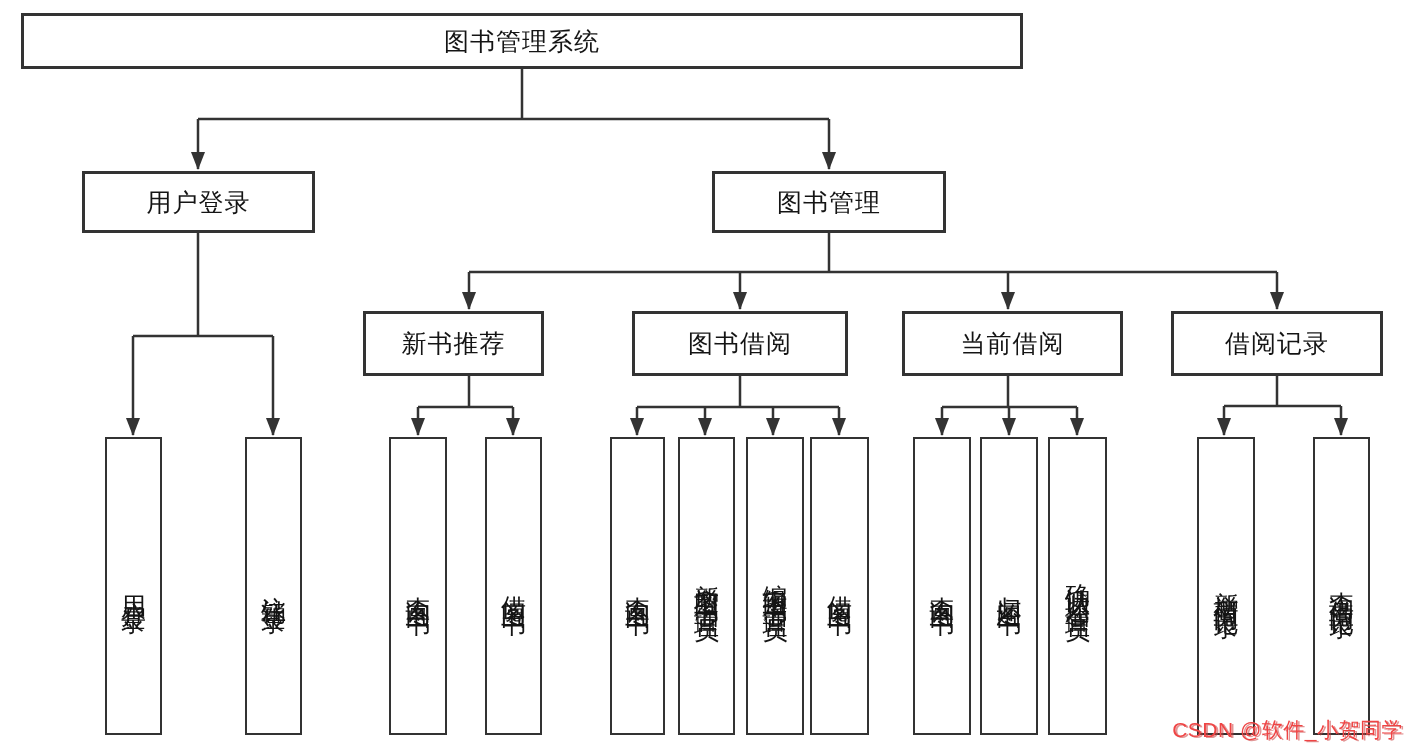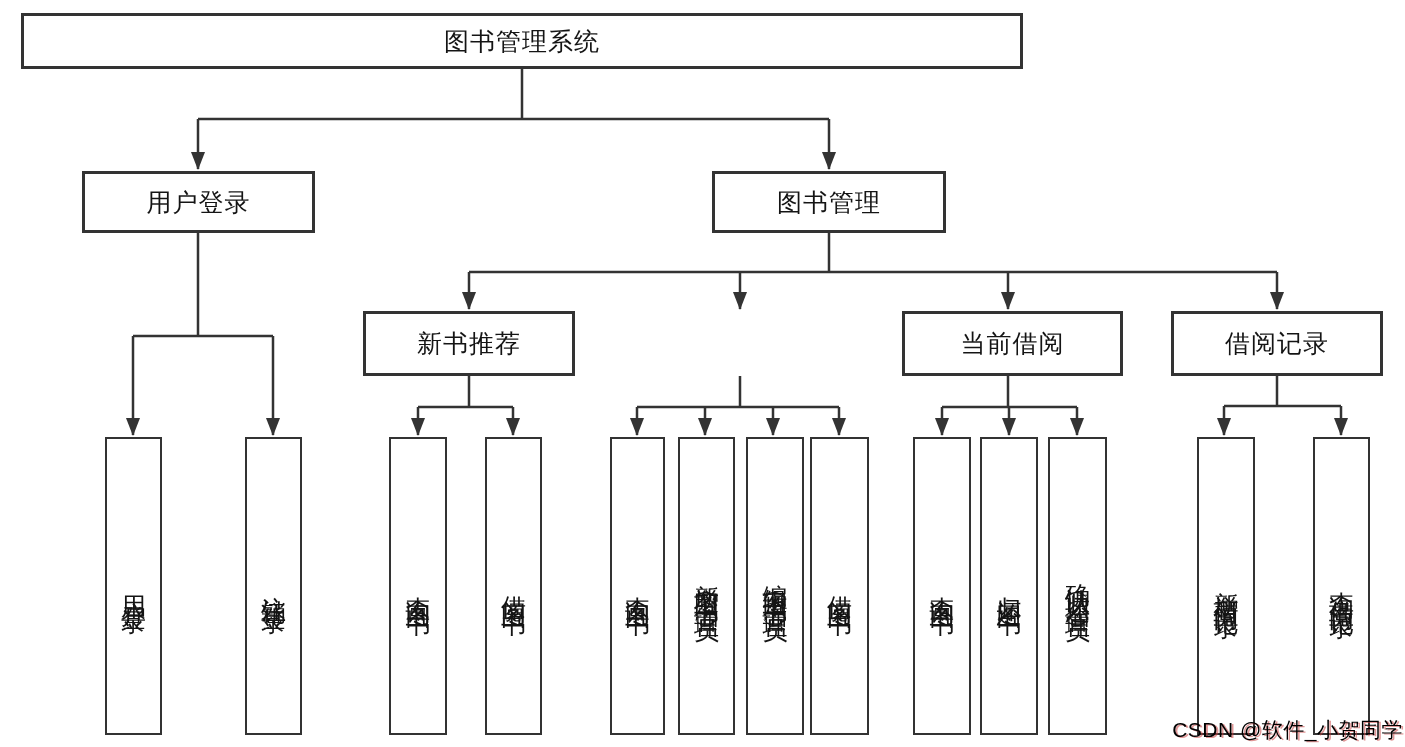--- a/index.html
+++ b/index.html
@@ -45,21 +45,21 @@
     letter-spacing: 5px;
     color: #141414;
     white-space: nowrap;
   }
   .watermark {
     position: absolute;
     right: 2px;
     bottom: 3px;
     font-size: 21px;
     letter-spacing: 0.5px;
-    color: #000000;
+    color: #ef4444;
     text-shadow: 2px 1px 0 rgba(201, 64, 64, 0.55);
     z-index: 3;
   }
 </style>
 </head>
 <body>
 
 <div class="canvas">
 
   <svg class="wires" width="1405" height="747" viewBox="0 0 1405 747">
@@ -117,21 +117,22 @@
         <path d="M1341,406 V435" marker-end="url(#arrowhead)"></path>
       </g>
     </g>
   </svg>
 
   <div class="node" style="left:21px; top:13px; width:1002px; height:56px;">图书管理系统</div>
 
   <div class="node" style="left:82px; top:171px; width:233px; height:62px;">用户登录</div>
   <div class="node" style="left:712px; top:171px; width:234px; height:62px;text-align:right;">图书管理</div>
 
-  <div class="node" style="left:363px; top:311px; width:212px; height:65px;">新书推荐</div>
+  <div class="node" style="left:363px; top:311px; width:181px; height:65px;">新书推荐</div>
+  <div class="node" style="left:632px; top:311px; width:216px; height:65px;">图书借阅</div>
   <div class="node" style="left:902px; top:311px; width:221px; height:65px;">当前借阅</div>
   <div class="node" style="left:1171px; top:311px; width:212px; height:65px;">借阅记录</div>
 
   <div class="leaf" style="left:105px; width:57px;">
     <span class="vtext">用户登录</span>
   </div>
   <div class="leaf" style="left:245px; width:57px;">
     <span class="vtext">注销登录</span>
   </div>
 

